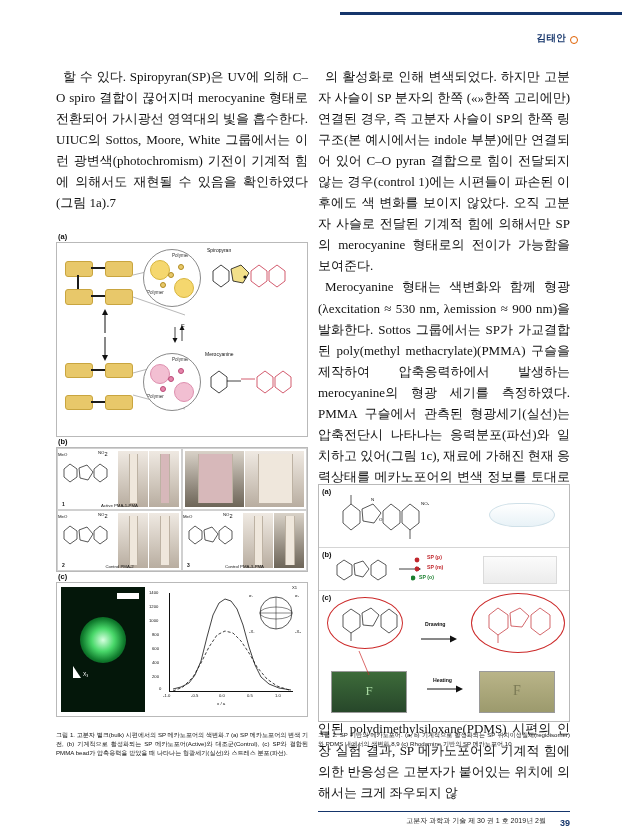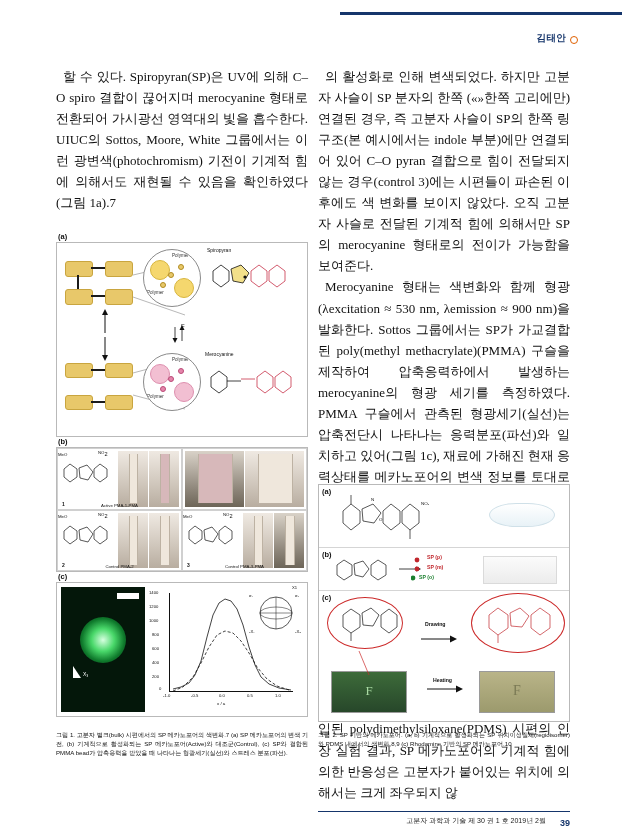--- a/index.html
+++ b/index.html
@@ -424,21 +424,21 @@
     <div class="header-rule"></div>
     <div class="header-author">김태안</div>
     <div class="header-dot"></div>
   </div>
 
   <div class="col left">
     <p>할 수 있다. Spiropyran(SP)은 UV에 의해 C–O spiro 결합이 끊어지며 merocyanine 형태로 전환되어 가시광선 영역대의 빛을 흡수한다. UIUC의 Sottos, Moore, White 그룹에서는 이런 광변색(photochromism) 기전이 기계적 힘에 의해서도 재현될 수 있음을 확인하였다(그림 1a).7</p>
   </div>
 
   <div class="col right">
-    <p>의 활성화로 인해 변색되었다. 하지만 고분자 사슬이 SP 분자의 한쪽 («»한쪽 고리에만) 연결된 경우, 즉 고분자 사슬이 SP의 한쪽 링 구조(본 예시에서는 indole 부분)에만 연결되어 있어 C–O pyran 결합으로 힘이 전달되지 않는 경우(control 3)에는 시편들이 파손된 이후에도 색 변화를 보이지 않았다. 오직 고분자 사슬로 전달된 기계적 힘에 의해서만 SP의 merocyanine 형태로의 전이가 가능함을 보여준다.</p>
+    <p>의 활성화로 인해 변색되었다. 하지만 고분자 사슬이 SP 분자의 한쪽 («»한쪽 고리에만) 연결된 경우, 즉 고분자 사슬이 SP의 한쪽 링 구조(본 예시에서는 indole 부분)에만 연결되어 있어 C–O pyran 결합으로 힘이 전달되지 않는 경우(control 1)에는 시편들이 파손된 이후에도 색 변화를 보이지 않았다. 오직 고분자 사슬로 전달된 기계적 힘에 의해서만 SP의 merocyanine 형태로의 전이가 가능함을 보여준다.</p>
     <p>Merocyanine 형태는 색변화와 함께 형광(λexcitation ≈ 530 nm, λemission ≈ 900 nm)을 발화한다. Sottos 그룹에서는 SP가 가교결합된 poly(methyl methacrylate)(PMMA) 구슬을 제작하여 압축응력하에서 발생하는 merocyanine의 형광 세기를 측정하였다. PMMA 구슬에서 관측된 형광세기(실선)는 압축전단시 나타나는 응력분포(파선)와 일치하고 있어(그림 1c), 재료에 가해진 현재 응력상태를 메카노포어의 변색 정보를 토대로 유추할 수 있다.</p>
     <p>이외에도 기계적으로 활성화 가능한 다양한 SP 유도체들이 있다. 전자의 SP와 동일한 기본 구조를 가지고 있으나 고분자의 결합 위치만 달라진 형태와(그림 2a),8 nitro–(NO2)기가 제거되었다거나 기계적으로 활성화를 보이는 SP 위치이성질체들이 그 예이다(그림 2b).9 본 SP는 양 말단의 작용기가 알켄(alkene)으로 치환되어 있어, hydrosilylation 반응으로 가교결합을 형성하는 실리콘 탄성체에 도입시킬 수 있다. 본 SP가 가교체로 도입된 polydimethylsiloxane(PDMS) 시편의 인장 실험 결과, SP 메카노포어의 기계적 힘에 의한 반응성은 고분자가 붙어있는 위치에 의해서는 크게 좌우되지 않</p>
   </div>
 
   <div class="fig1">
     <div class="fig1-box">
 
       <div class="panel-label" style="left:2px; top:0px;">(a)</div>
       <div class="f1a">
 

